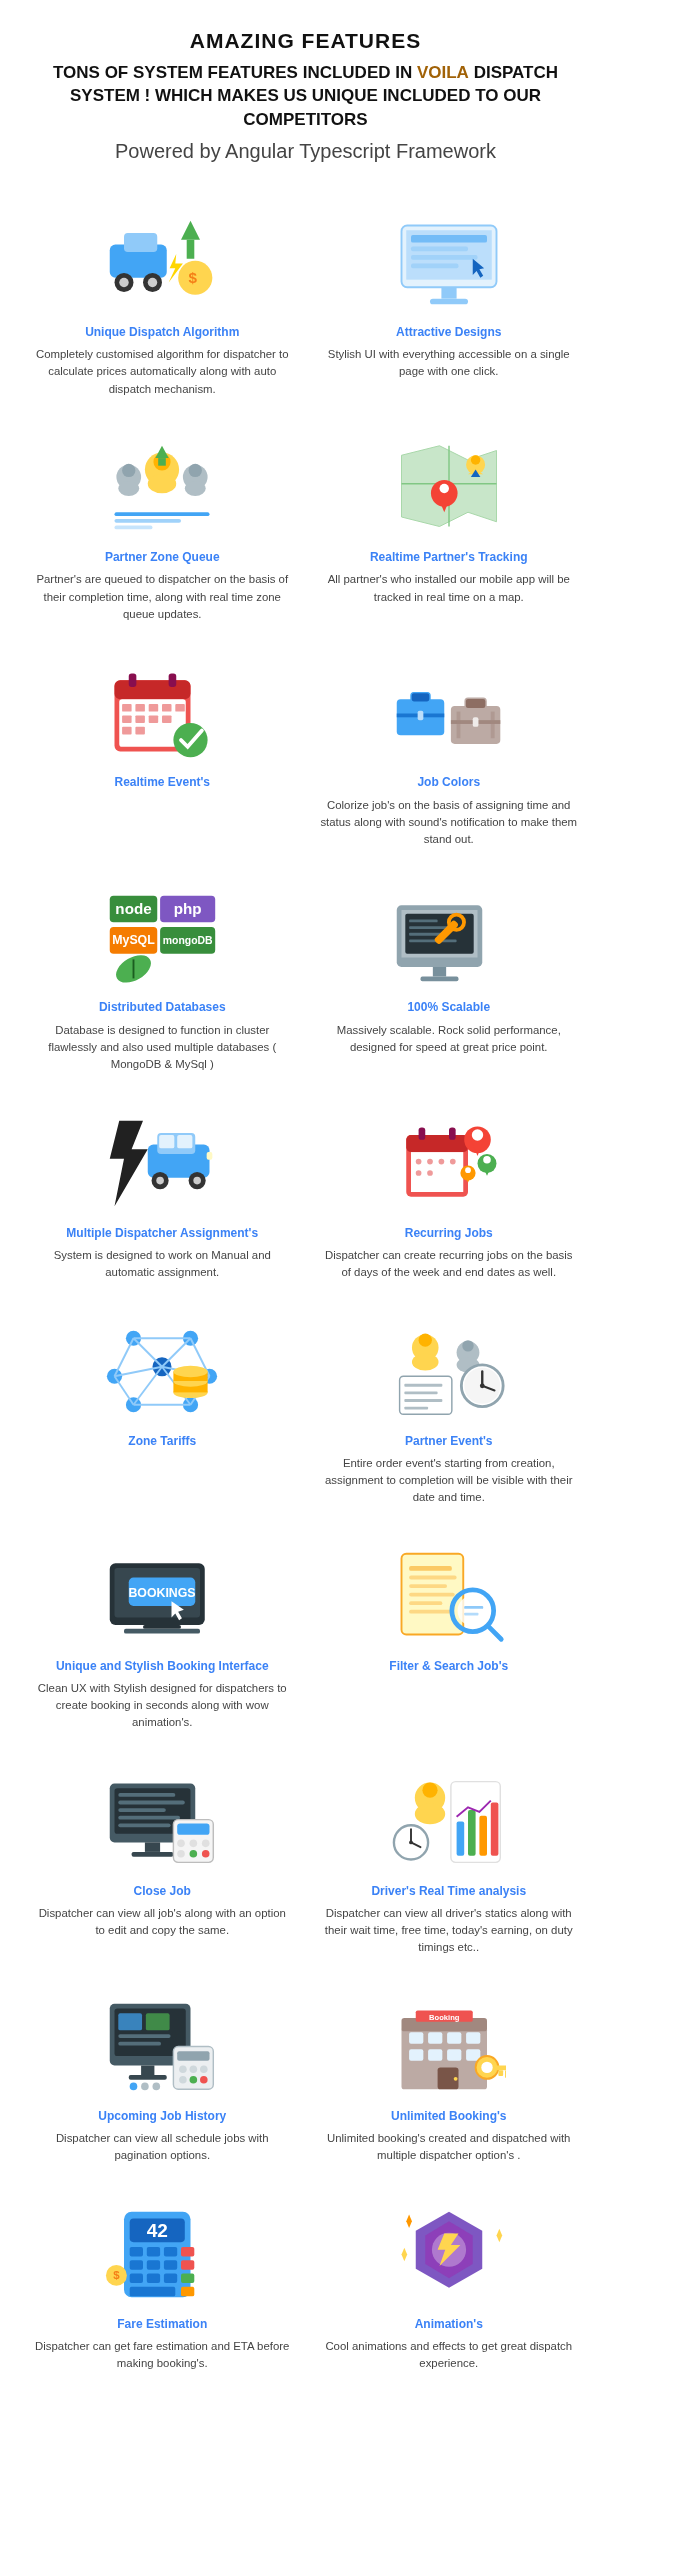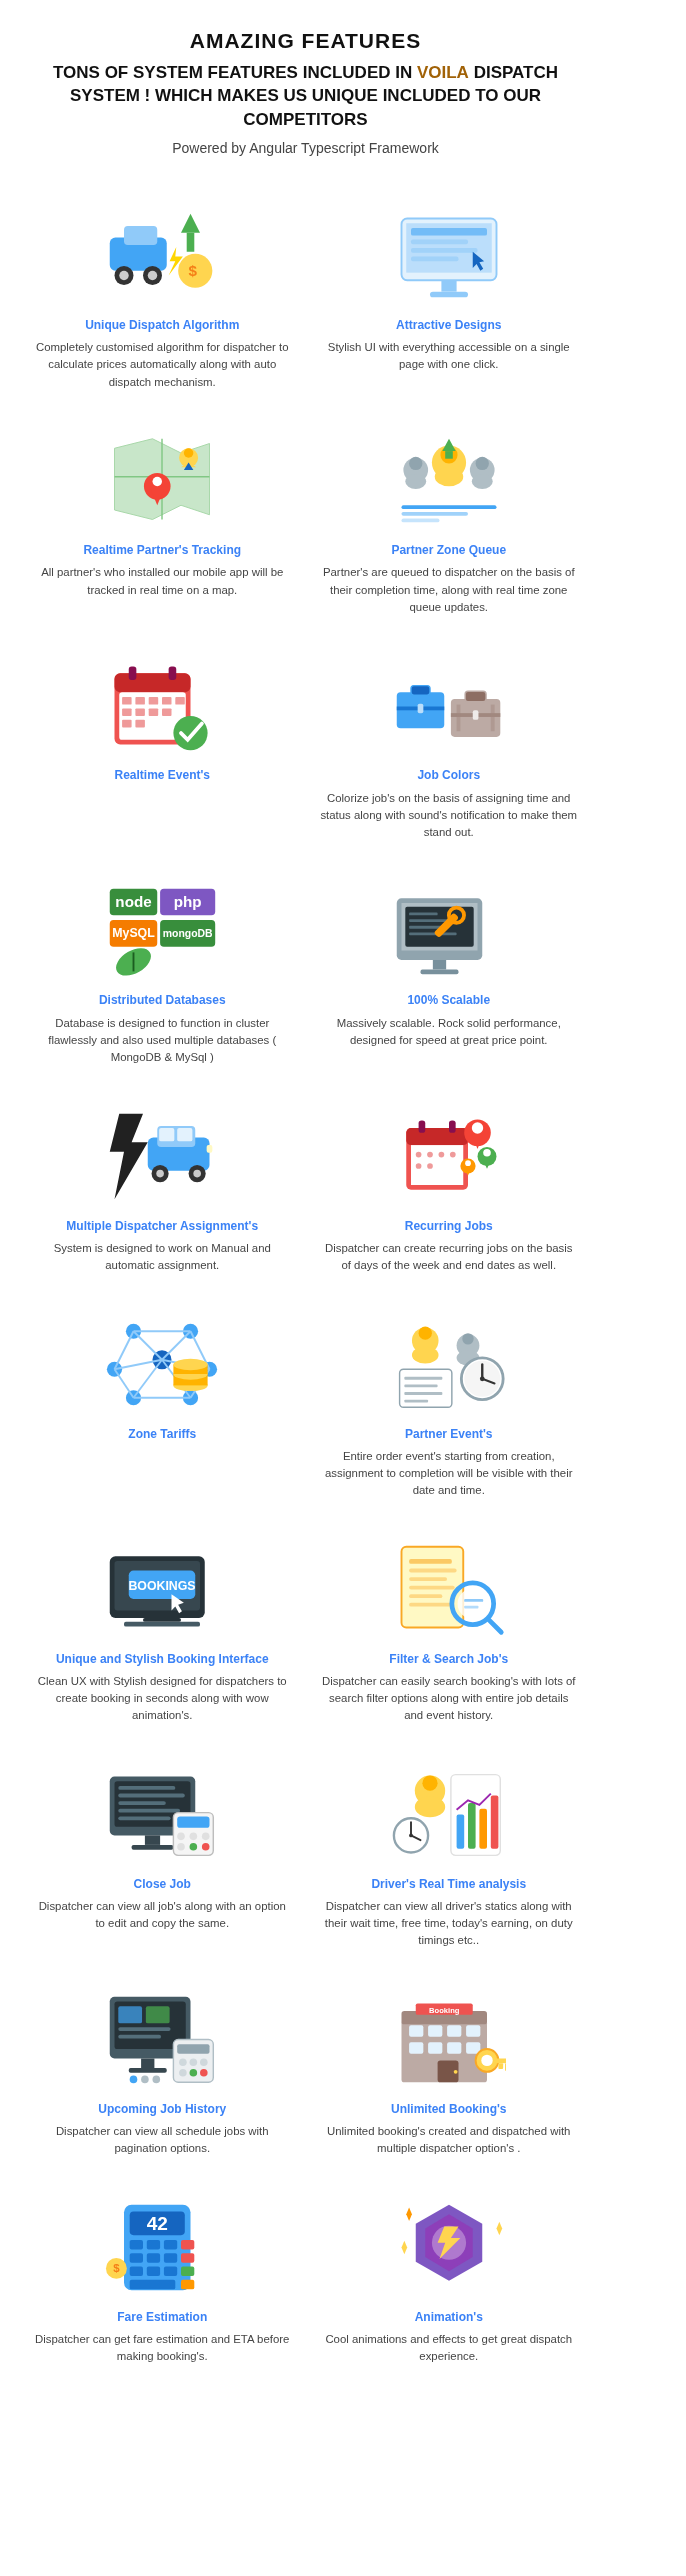--- a/index.html
+++ b/index.html
@@ -32,21 +32,21 @@
     }
     .header .subtitle .voila {
       color: #a16207;
       font-weight: 900;
     }
     .header .subtitle .unique {
       font-weight: 900;
       color: #111;
     }
     .header .powered {
-      font-size: 14px;
+      font-size: 20px;
       color: #444;
       margin-top: 7.6px;
     }
     .features-grid {
       display: flex;
       flex-wrap: wrap;
     }
     .feature-item {
       width: 50%;
       padding: 19px 14.3px;
@@ -137,66 +137,66 @@
         </svg>
       </div>
       <div class="feature-title">Attractive Designs</div>
       <div class="feature-desc">Stylish UI with everything accessible on a single page with one click.</div>
     </div>
 
     <div class="feature-item">
       <div class="feature-icon">
         <svg width="114" height="95" viewBox="0 0 120 100">
 
+          <circle cx="60" cy="30" r="18" fill="#ffd54f"></circle>
+          <circle cx="60" cy="22" r="9" fill="#ffb300"></circle>
+          <ellipse cx="60" cy="45" rx="15" ry="10" fill="#ffd54f"></ellipse>
+
+          <circle cx="25" cy="38" r="13" fill="#b0bec5"></circle>
+          <circle cx="25" cy="31" r="7" fill="#90a4ae"></circle>
+          <ellipse cx="25" cy="50" rx="11" ry="8" fill="#b0bec5"></ellipse>
+
+          <circle cx="95" cy="38" r="13" fill="#b0bec5"></circle>
+          <circle cx="95" cy="31" r="7" fill="#90a4ae"></circle>
+          <ellipse cx="95" cy="50" rx="11" ry="8" fill="#b0bec5"></ellipse>
+
+          <polygon points="60,5 53,18 67,18" fill="#4caf50"></polygon>
+          <rect x="56" y="18" width="8" height="8" fill="#4caf50"></rect>
+
+          <rect x="10" y="75" width="100" height="4" rx="2" fill="#42a5f5"></rect>
+          <rect x="10" y="82" width="70" height="4" rx="2" fill="#42a5f5" opacity="0.5"></rect>
+          <rect x="10" y="89" width="40" height="4" rx="2" fill="#42a5f5" opacity="0.3"></rect>
+        </svg>
+      </div>
+      <div class="feature-title">Partner  Zone Queue</div>
+      <div class="feature-desc">Partner's are queued to dispatcher on the basis of their completion time, along with real time zone queue updates.</div>
+    </div>
+
+    <div class="feature-item">
+      <div class="feature-icon">
+        <svg width="114" height="95" viewBox="0 0 120 100">
+
           <polygon points="10,15 50,5 80,20 110,10 110,85 80,75 50,90 10,80" fill="#c8e6c9" stroke="#a5d6a7" stroke-width="1"></polygon>
 
           <line x1="10" y1="45" x2="110" y2="45" stroke="#81c784" stroke-width="1.5"></line>
           <line x1="60" y1="5" x2="60" y2="90" stroke="#81c784" stroke-width="1.5"></line>
 
           <ellipse cx="55" cy="55" rx="14" ry="14" fill="#f44336"></ellipse>
           <circle cx="55" cy="50" r="5" fill="white"></circle>
           <polygon points="48,58 55,75 62,58" fill="#f44336"></polygon>
 
           <circle cx="88" cy="25" r="10" fill="#ffd54f"></circle>
           <circle cx="88" cy="20" r="5" fill="#ffb300"></circle>
           <path d="M80,35 Q88,28 96,35" fill="#ffd54f" stroke="none"></path>
 
           <polygon points="88,30 83,38 93,38" fill="#1565c0"></polygon>
         </svg>
       </div>
       <div class="feature-title">Realtime Partner's Tracking</div>
       <div class="feature-desc">All partner's who installed our mobile app will be tracked in real time on a map.</div>
-    </div>
-
-    <div class="feature-item">
-      <div class="feature-icon">
-        <svg width="114" height="95" viewBox="0 0 120 100">
-
-          <circle cx="60" cy="30" r="18" fill="#ffd54f"></circle>
-          <circle cx="60" cy="22" r="9" fill="#ffb300"></circle>
-          <ellipse cx="60" cy="45" rx="15" ry="10" fill="#ffd54f"></ellipse>
-
-          <circle cx="25" cy="38" r="13" fill="#b0bec5"></circle>
-          <circle cx="25" cy="31" r="7" fill="#90a4ae"></circle>
-          <ellipse cx="25" cy="50" rx="11" ry="8" fill="#b0bec5"></ellipse>
-
-          <circle cx="95" cy="38" r="13" fill="#b0bec5"></circle>
-          <circle cx="95" cy="31" r="7" fill="#90a4ae"></circle>
-          <ellipse cx="95" cy="50" rx="11" ry="8" fill="#b0bec5"></ellipse>
-
-          <polygon points="60,5 53,18 67,18" fill="#4caf50"></polygon>
-          <rect x="56" y="18" width="8" height="8" fill="#4caf50"></rect>
-
-          <rect x="10" y="75" width="100" height="4" rx="2" fill="#42a5f5"></rect>
-          <rect x="10" y="82" width="70" height="4" rx="2" fill="#42a5f5" opacity="0.5"></rect>
-          <rect x="10" y="89" width="40" height="4" rx="2" fill="#42a5f5" opacity="0.3"></rect>
-        </svg>
-      </div>
-      <div class="feature-title">Partner  Zone Queue</div>
-      <div class="feature-desc">Partner's are queued to dispatcher on the basis of their completion time, along with real time zone queue updates.</div>
     </div>
 
     <div class="feature-item">
       <div class="feature-icon">
         <svg width="114" height="95" viewBox="0 0 120 100">
 
           <rect x="10" y="15" width="80" height="75" rx="6" fill="#ef5350"></rect>
           <rect x="10" y="15" width="80" height="20" rx="6" fill="#c62828"></rect>
           <rect x="15" y="35" width="70" height="50" rx="3" fill="white"></rect>
 
@@ -450,21 +450,20 @@
 
           <circle cx="85" cy="65" r="22" fill="none" stroke="#42a5f5" stroke-width="5"></circle>
           <circle cx="85" cy="65" r="16" fill="white" opacity="0.8"></circle>
           <line x1="102" y1="82" x2="115" y2="95" stroke="#42a5f5" stroke-width="5" stroke-linecap="round"></line>
 
           <rect x="76" y="60" width="20" height="3" rx="1" fill="#42a5f5" opacity="0.6"></rect>
           <rect x="76" y="67" width="15" height="3" rx="1" fill="#42a5f5" opacity="0.4"></rect>
         </svg>
       </div>
       <div class="feature-title">Filter &amp; Search Job's</div>
-      <div class="feature-desc">Dispatcher can easily search booking's with  lots of search filter options along with entire job details and event history.</div>
     </div>
 
     <div class="feature-item">
       <div class="feature-icon">
         <svg width="114" height="95" viewBox="0 0 120 100">
 
           <rect x="5" y="10" width="90" height="62" rx="5" fill="#455a64"></rect>
           <rect x="10" y="15" width="80" height="48" rx="3" fill="#263238"></rect>
 
           <rect x="14" y="20" width="60" height="4" rx="2" fill="#546e7a"></rect>

